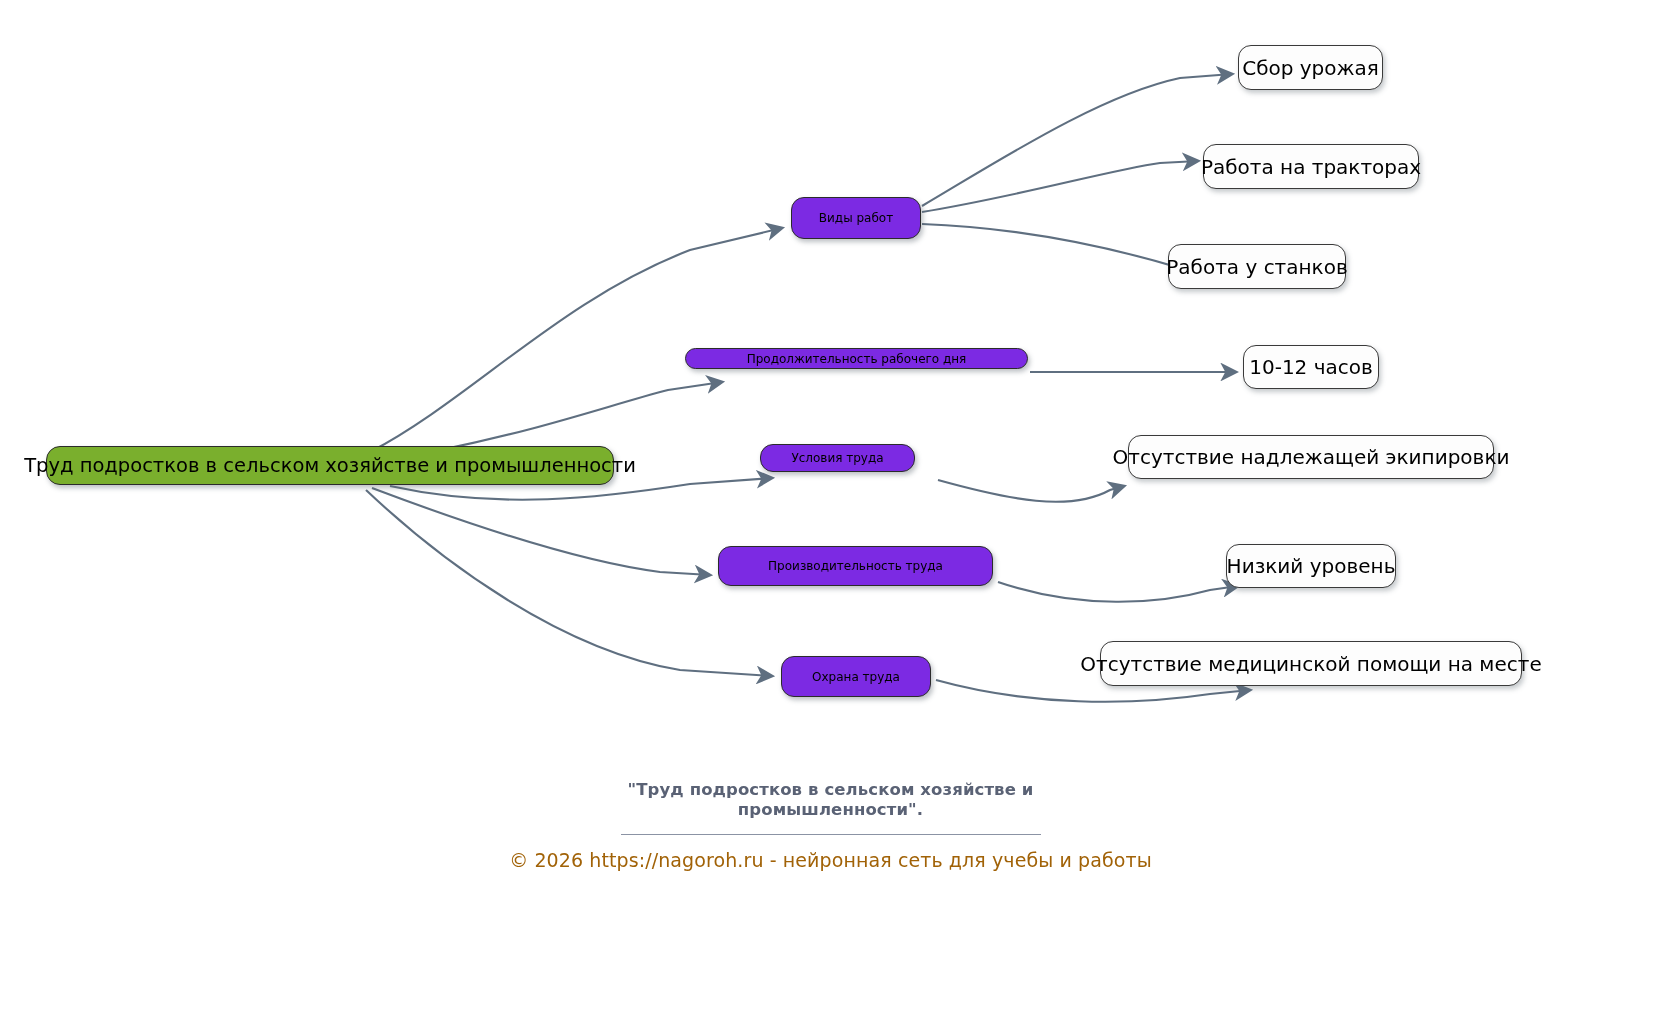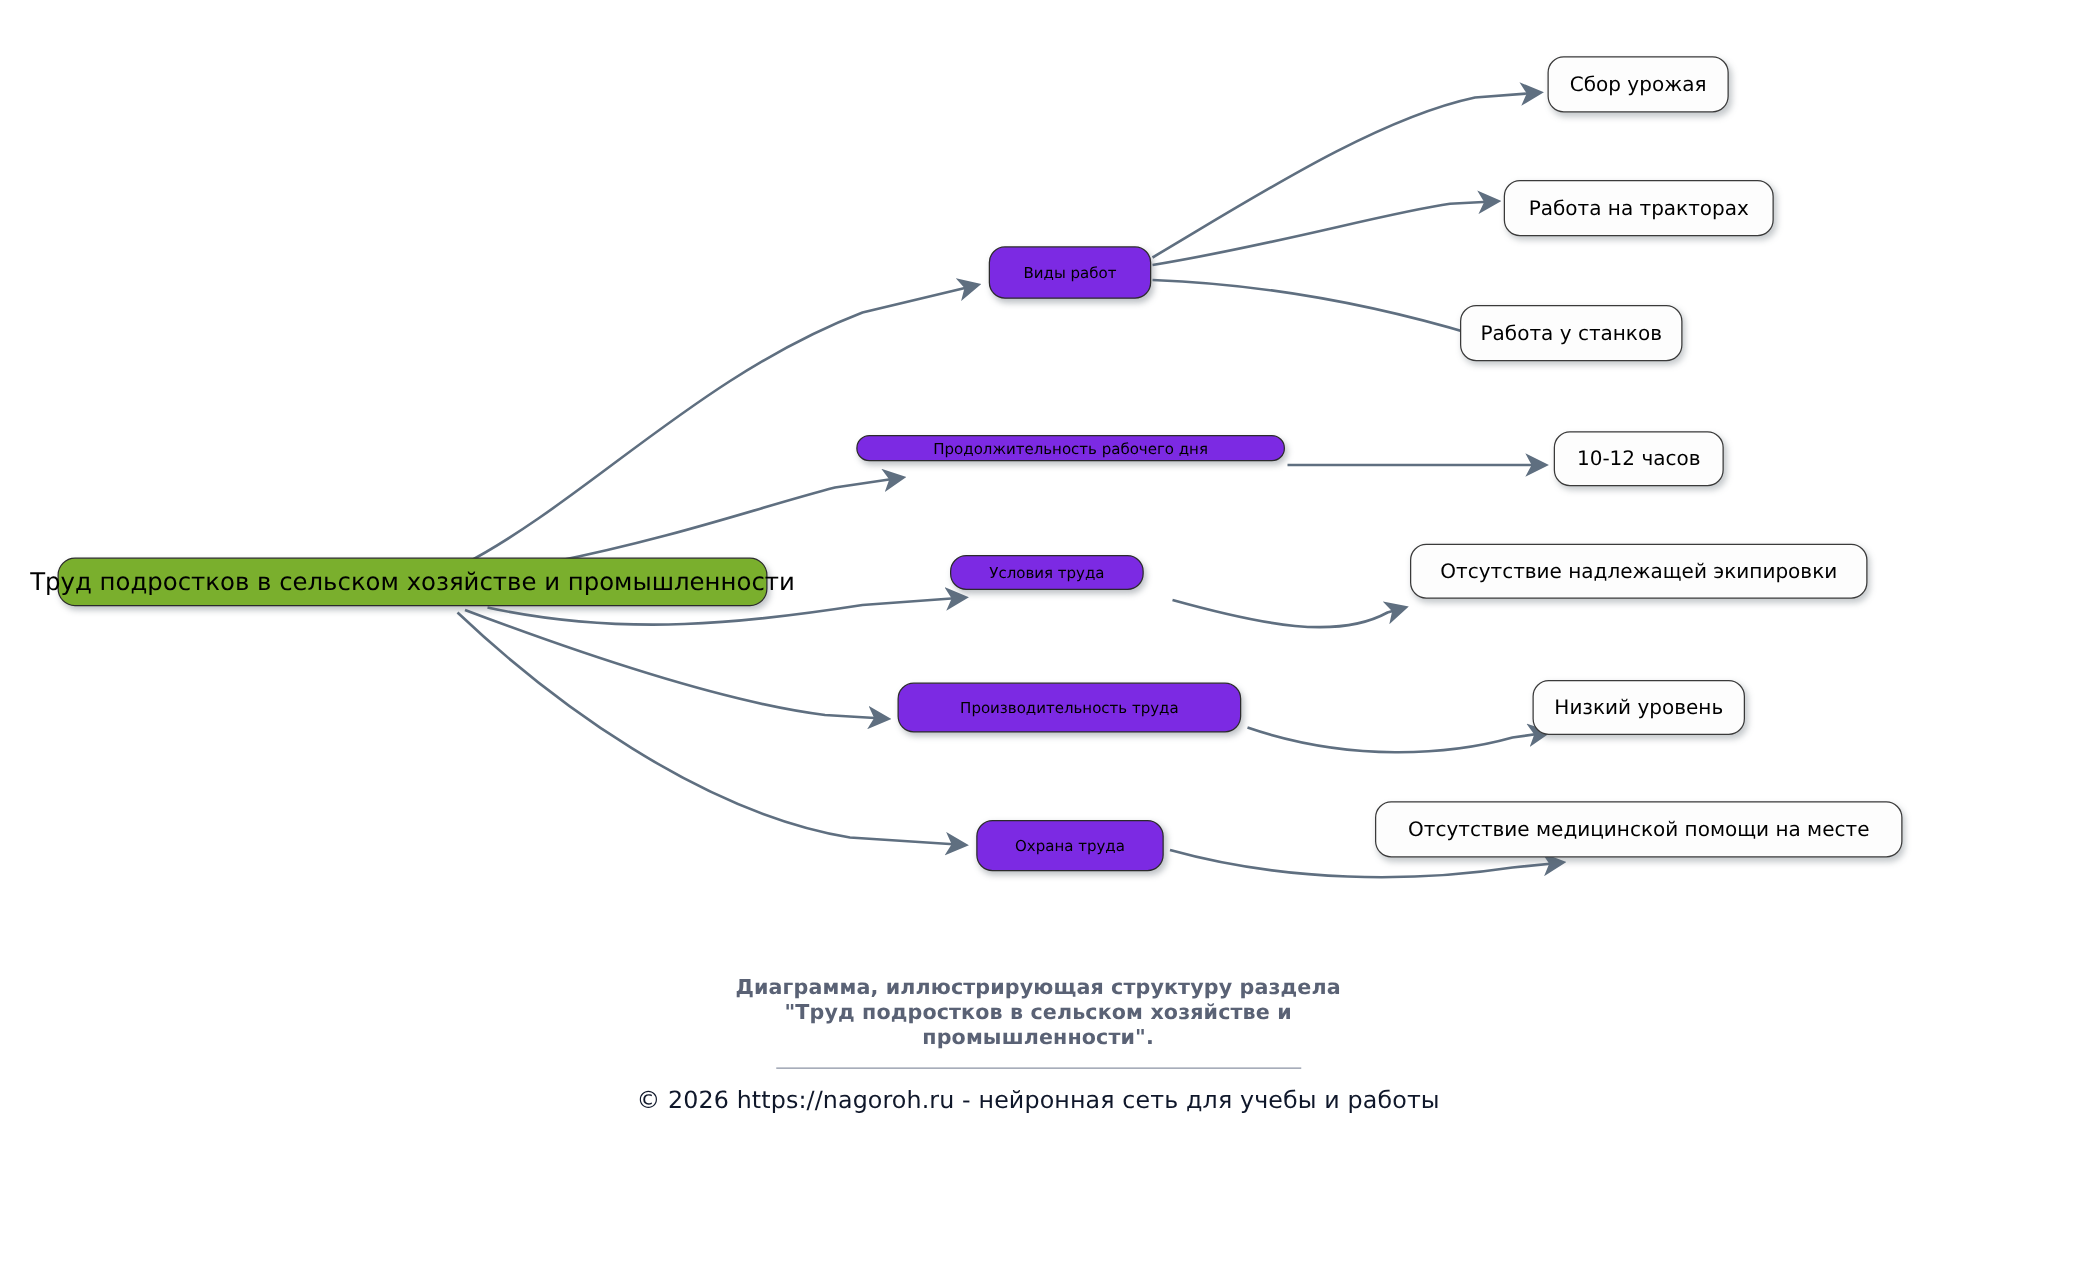--- a/index.html
+++ b/index.html
@@ -69,21 +69,21 @@
     padding: 0 16px;
     box-shadow: 2px 3px 5px rgba(90,100,110,0.40);
   }
 
   
   .node.leaf {
     background: #fdfdfd;
     border: 1.8px solid #3a3a3a;
     border-radius: 13px;
     color: #000000;
-    font-size: 16px;
+    font-size: 20px;
     padding: 0 16px;
     box-shadow: 2px 3px 5px rgba(90,100,110,0.35);
   }
 
   
   #footer {
     position: absolute;
     left: 0;
     top: 780px;
     width: 1661px;
@@ -98,21 +98,21 @@
   }
   #caption .cap-line { display: block; }
   #divider {
     width: 420px;
     height: 0;
     border-top: 1.5px solid #8b93a4;
     margin: 14px auto 0 auto;
   }
   #copyright {
     margin-top: 14px;
-    color: #0f172a;
+    color: #a16207;
     font-size: 19px;
     letter-spacing: 0.1px;
   }
 </style>
 </head>
 <body>
 
 <div id="canvas">
 
   <svg id="edge-layer" viewBox="0 0 1661 1029" xmlns="http://www.w3.org/2000/svg">
@@ -191,21 +191,20 @@
   <div class="node branch" style="left:781px; top:656px; width:150px; height:41px;">
     <span class="node-label">Охрана труда</span>
   </div>
 
   <div class="node leaf" style="left:1100px; top:641px; width:422px; height:45px;">
     <span class="node-label">Отсутствие медицинской помощи на месте</span>
   </div>
 
   <div id="footer">
     <div id="caption">
-      <span class="cap-line">Диаграмма, иллюстрирующая структуру раздела</span>
       <span class="cap-line">"Труд подростков в сельском хозяйстве и</span>
       <span class="cap-line">промышленности".</span>
     </div>
     <div id="divider"></div>
     <div id="copyright">© 2026 https://nagoroh.ru - нейронная сеть для учебы и работы</div>
   </div>
 
 </div>
 
 </body></html>

